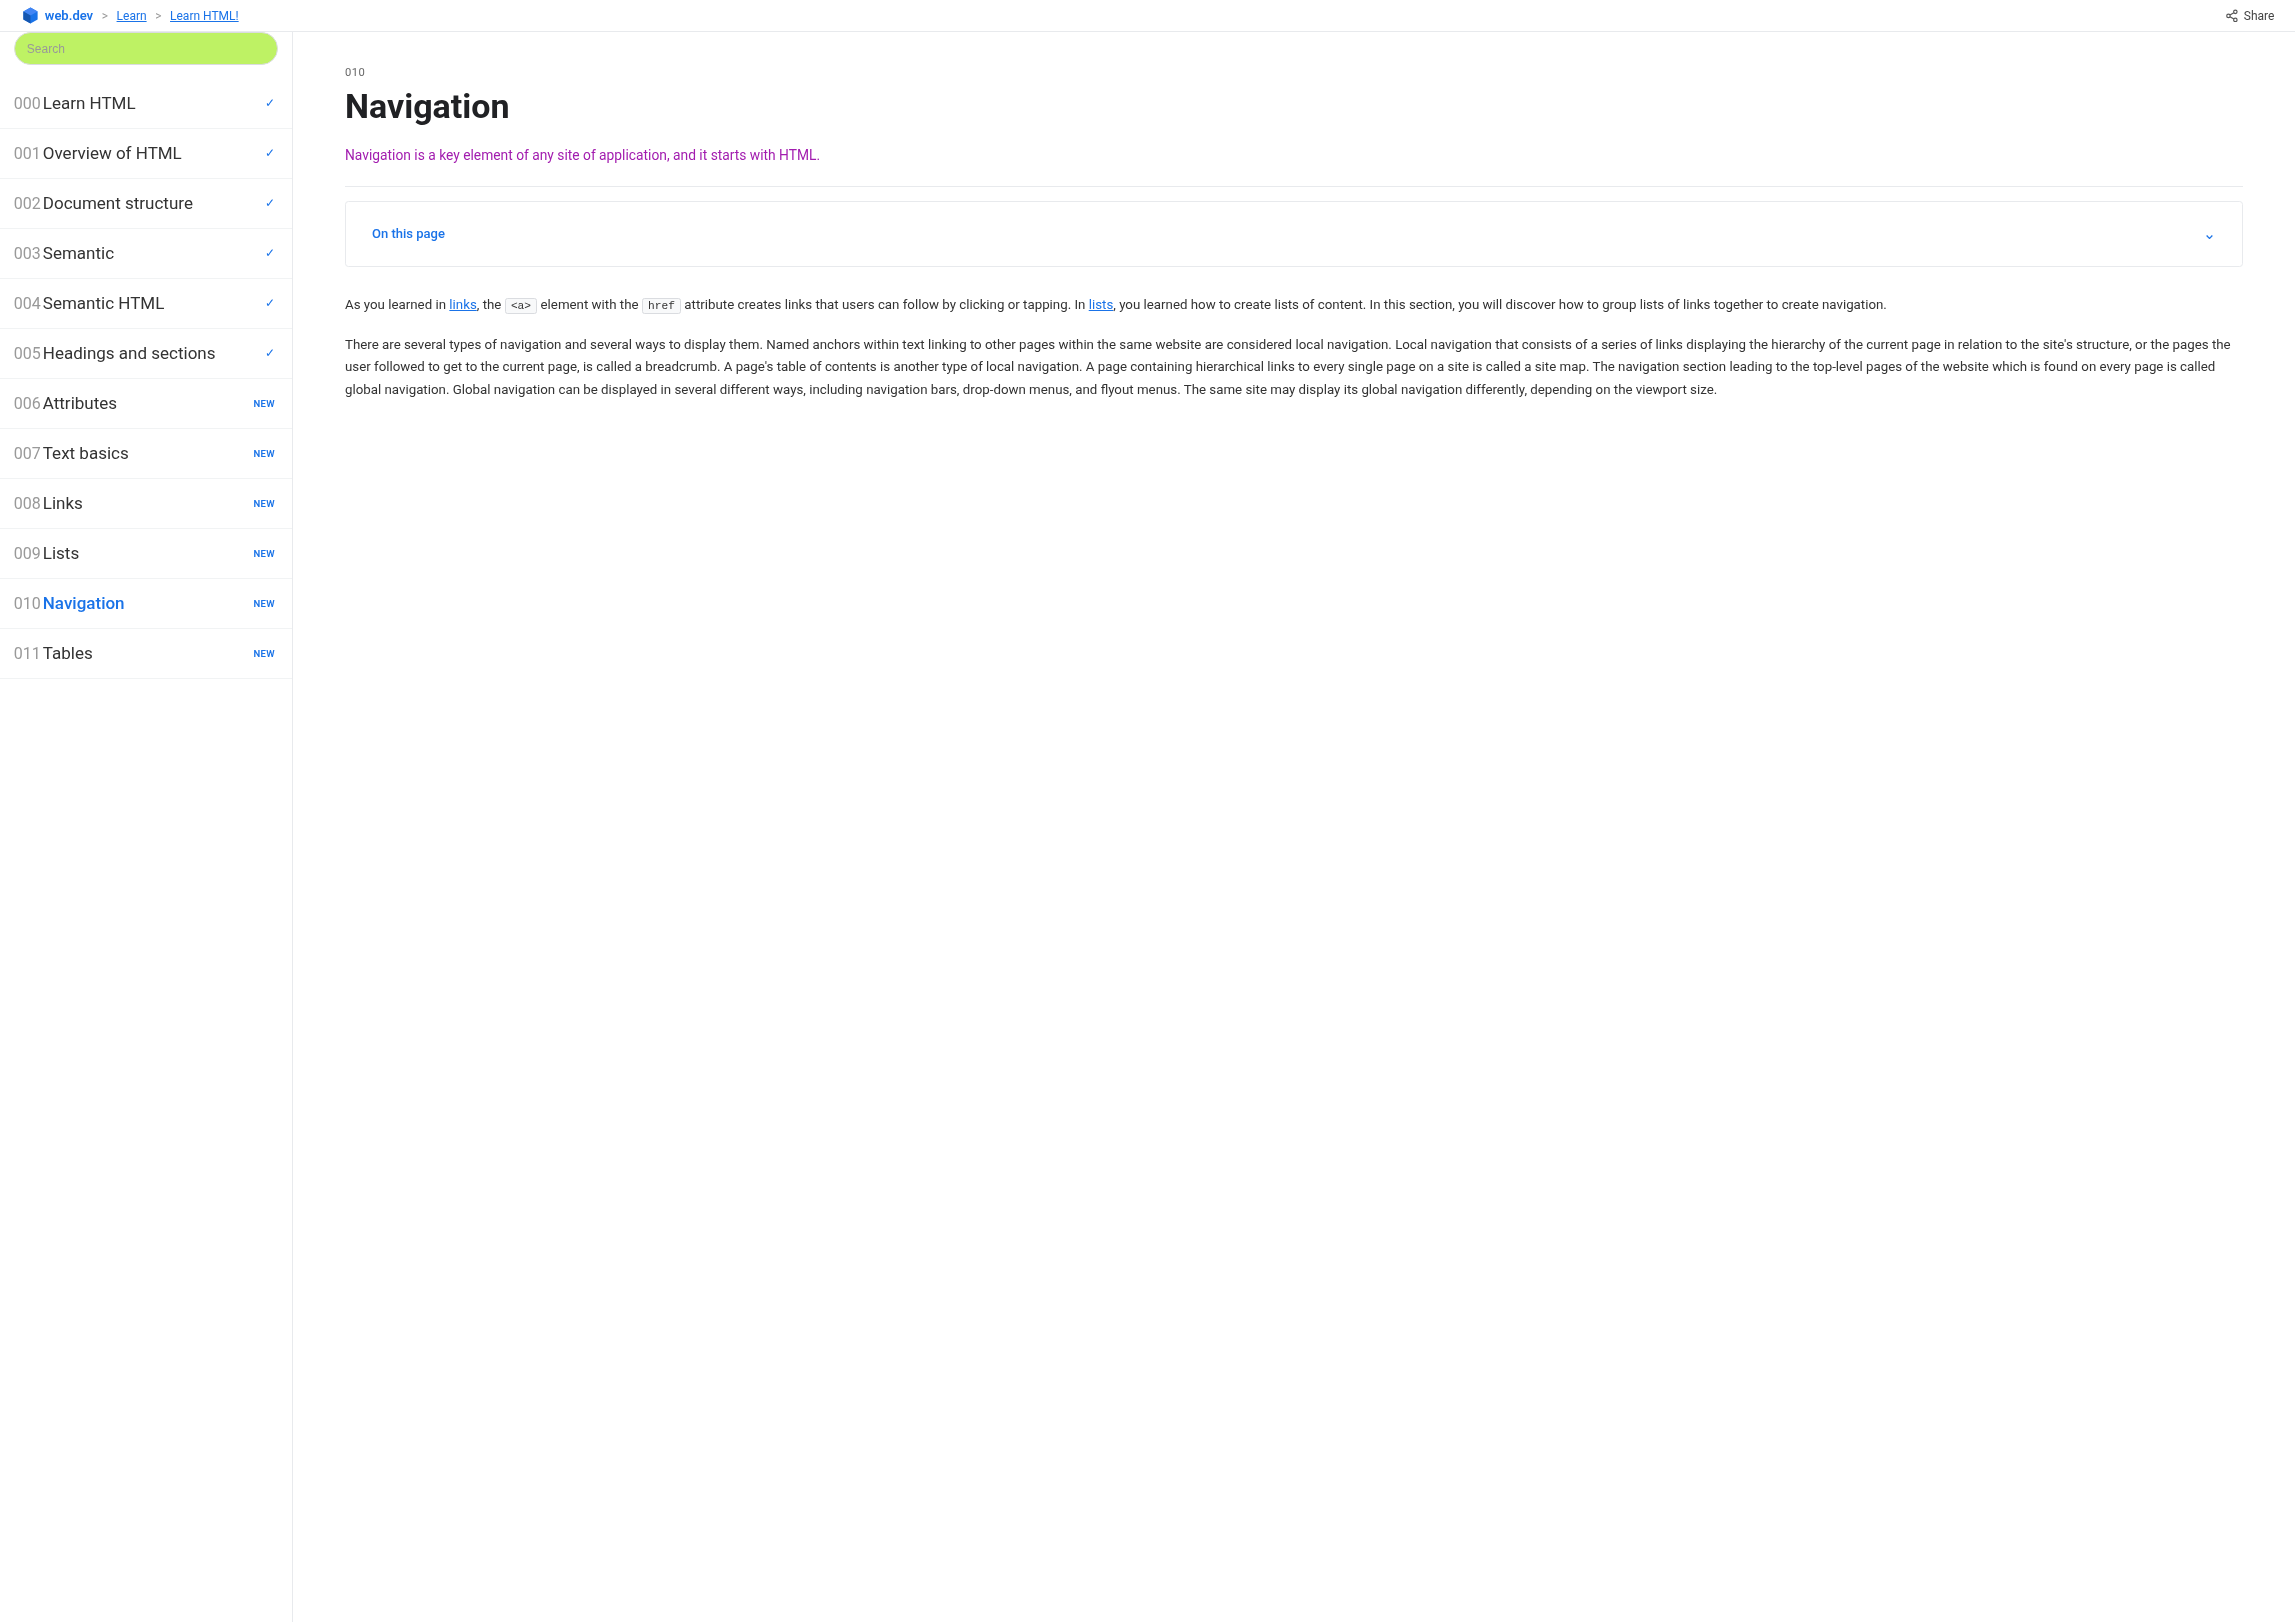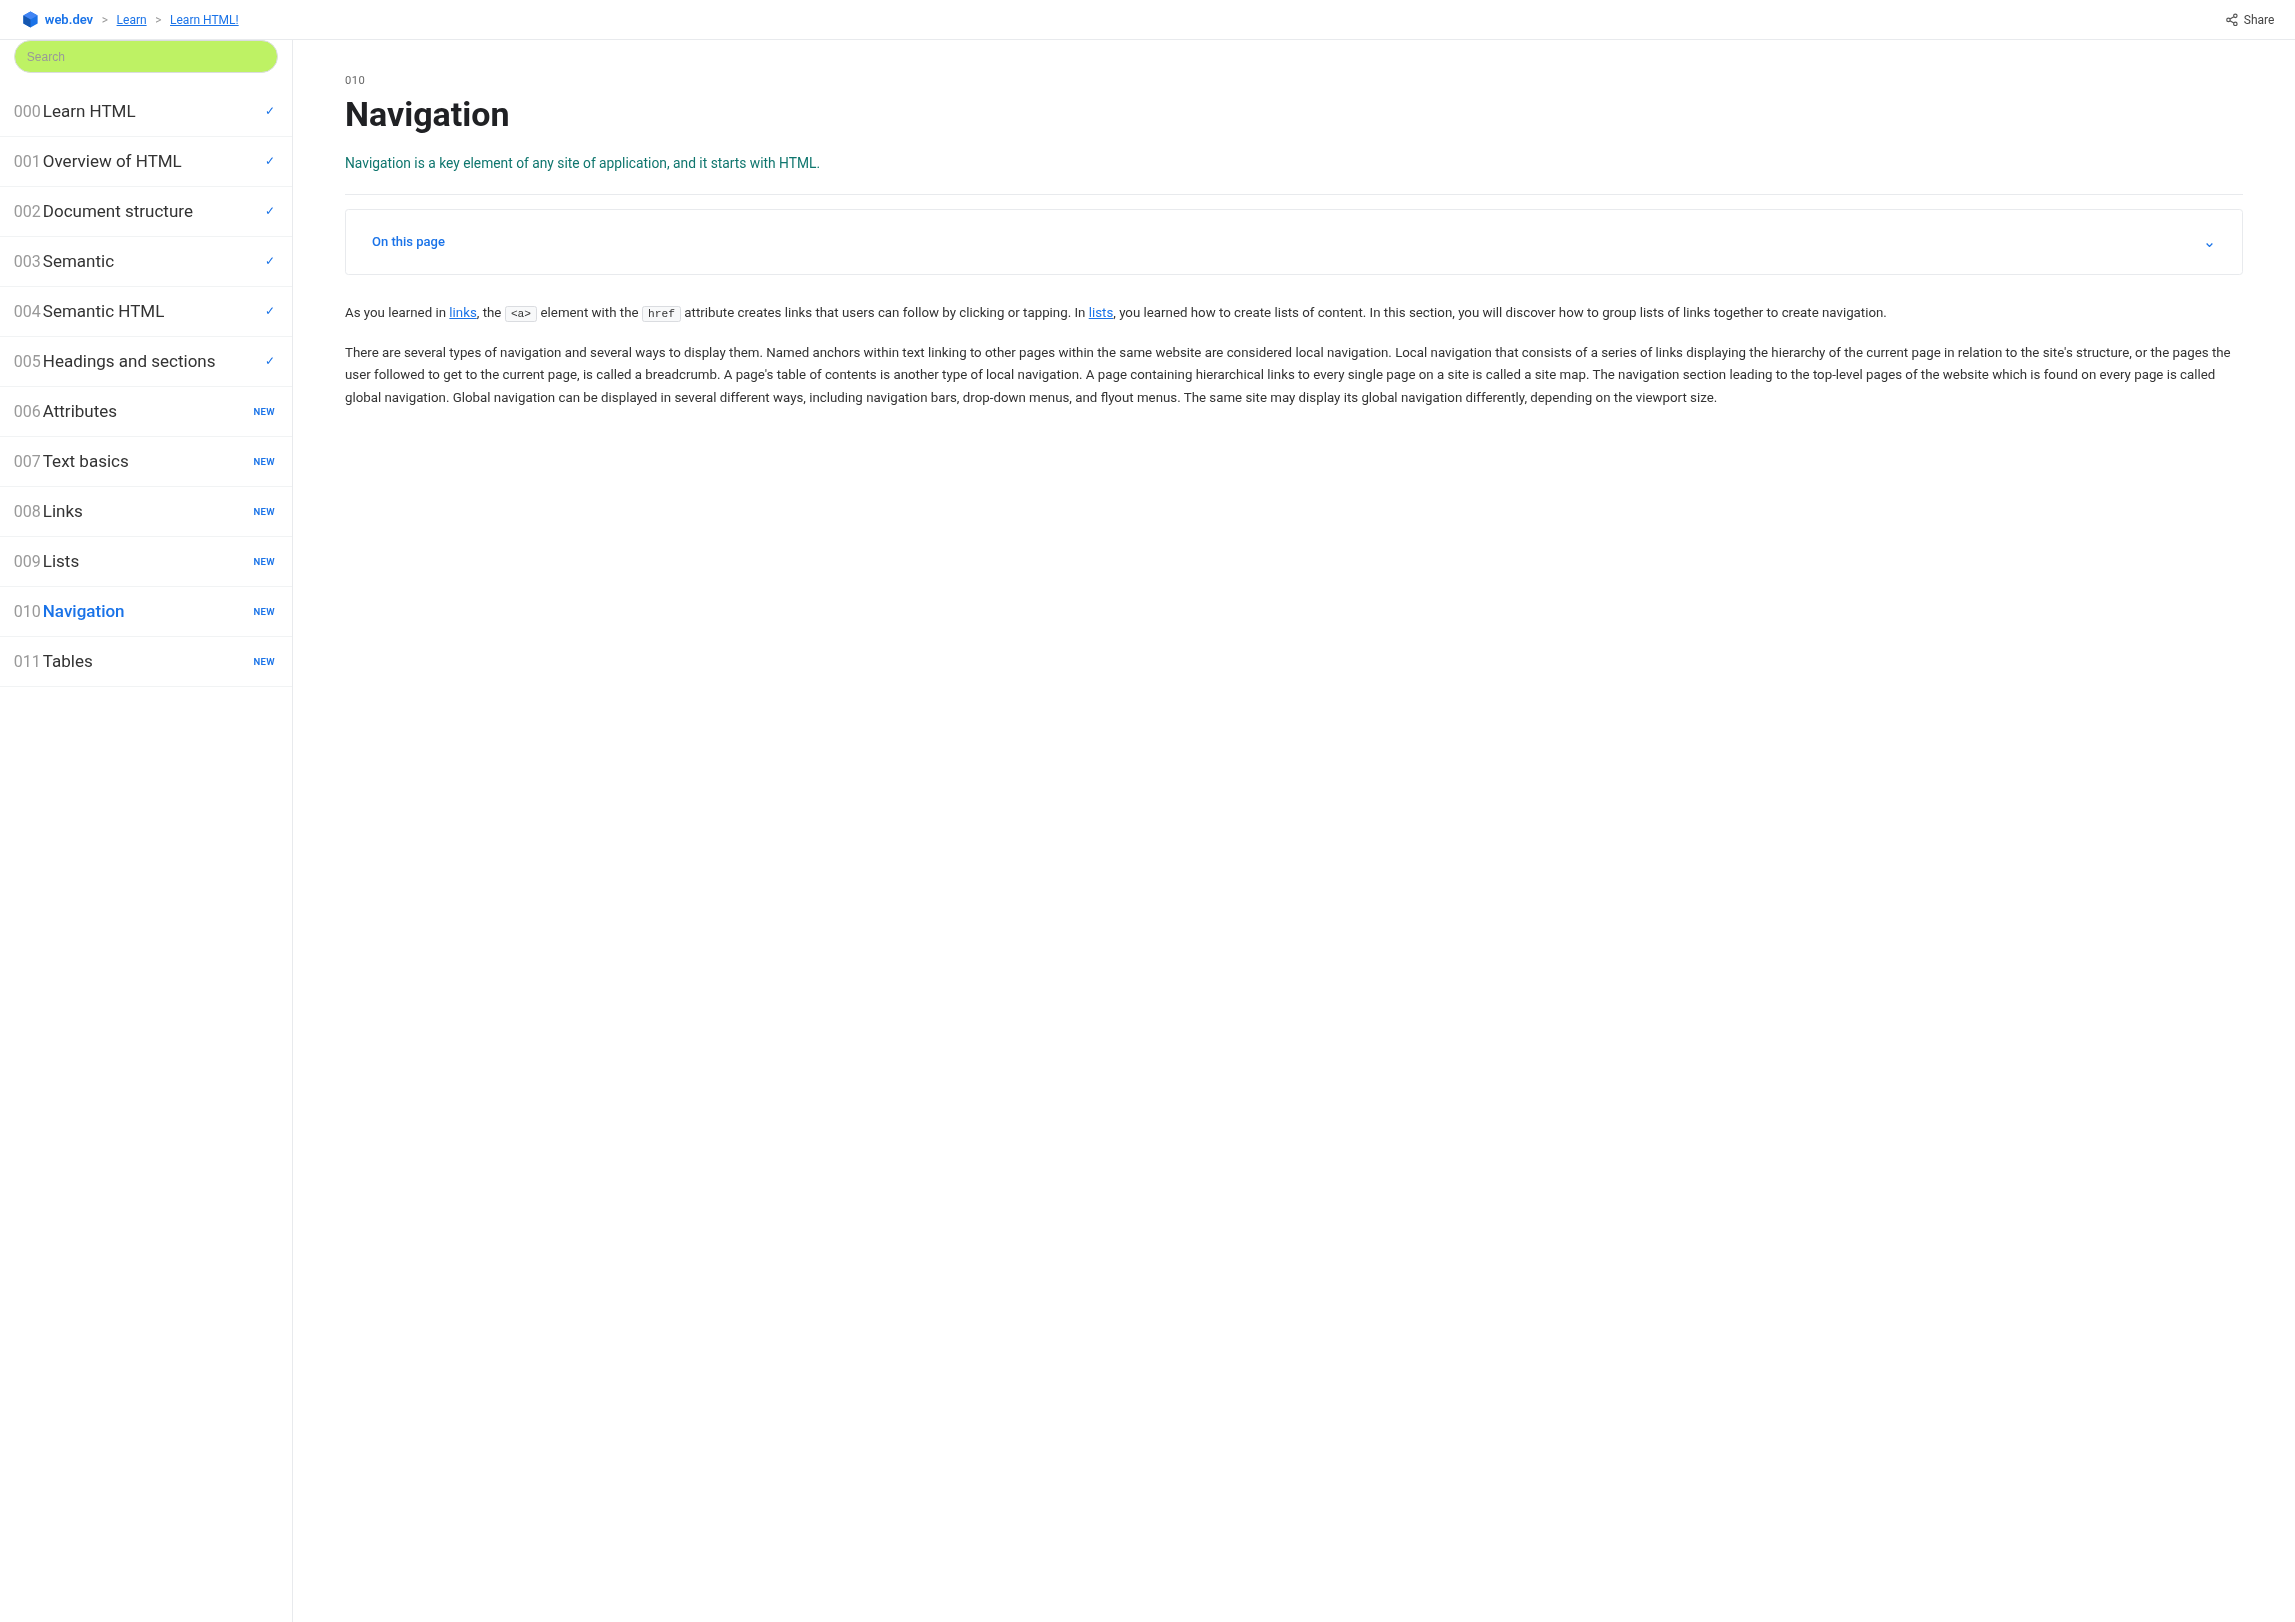--- a/index.html
+++ b/index.html
@@ -1,21 +1,21 @@
 <!DOCTYPE html>
 <html style="font-size:13.8px"><head>
   <meta charset="utf-8">
   <style>
     * { box-sizing: border-box; margin: 0; padding: 0; }
     body { font-family: -apple-system, BlinkMacSystemFont, 'Segoe UI', Roboto, sans-serif; display: flex; flex-direction: column; height: 100vh; overflow: hidden; background: #fff; }
 
     
     .top-bar {
       display: flex; align-items: center; justify-content: space-between;
-      padding: 0 20.6px; height: 40px; border-bottom: 0.9px solid #e8eaed;
+      padding: 0 20.6px; height: 32px; border-bottom: 0.9px solid #e8eaed;
       background: #fff; flex-shrink: 0;
     }
     .top-bar-left { display: flex; align-items: center; gap: 6.9px; }
     .webdev-logo { display: flex; align-items: center; gap: 5.2px; color: #1a73e8; font-weight: 600; font-size: 13px; }
     .logo-icon { width: 19px; height: 19px; }
     .breadcrumb-sep { color: #999; font-size: 12px; margin: 0 1.7px; }
     .breadcrumb-link { color: #1a73e8; font-size: 12px; text-decoration: underline; cursor: pointer; }
     .breadcrumb-current { color: #1a73e8; font-size: 12px; text-decoration: underline; cursor: pointer; }
     .share-btn { display: flex; align-items: flex-start; gap: 5.2px; color: #444; font-size: 12px; cursor: pointer; }
 
@@ -67,21 +67,21 @@
     .nav-check { color: #1a73e8; font-size: 12px; margin-left: 6.9px; }
     .nav-badge { font-size: 9.5px; font-weight: 600; color: #1a73e8; letter-spacing: 0.4px; }
 
     
     .content-area {
       flex: 1; overflow-y: auto; padding: 34px 52px;
     }
 
     .lesson-num { color: #666; font-size: 11.2px; margin-bottom: 6.9px; letter-spacing: 0.4px; }
     .lesson-title { font-size: 34px; font-weight: 700; color: #202124; margin-bottom: 17px; line-height: 1.2; }
-    .lesson-intro { font-size: 13.8px; color: #0f766e; line-height: 1.6; margin-bottom: 20.6px; }
+    .lesson-intro { font-size: 13.8px; color: #a21caf; line-height: 1.6; margin-bottom: 20.6px; }
 
     .divider { border: none; border-top: 0.9px solid #e8eaed; margin: 0 0 13.8px; }
 
     
     .on-this-page {
       border: 0.9px solid #e8eaed; border-radius: 3.4px; padding: 9px;
       margin-bottom: 27.5px;
     }
     .on-this-page-header {
       display: flex; align-items: center; justify-content: space-between;

